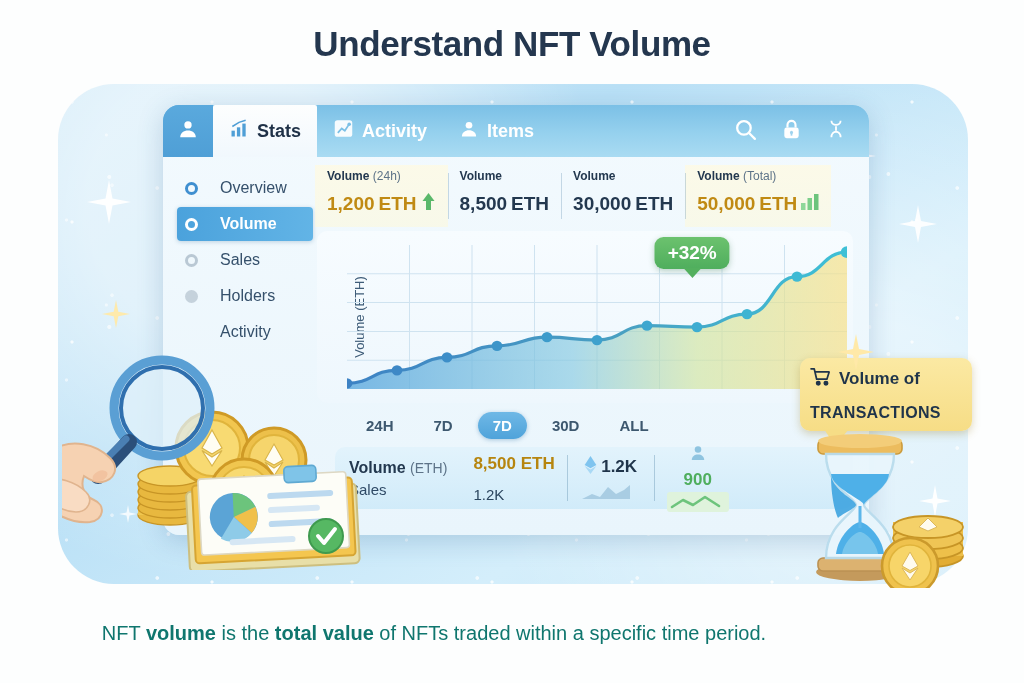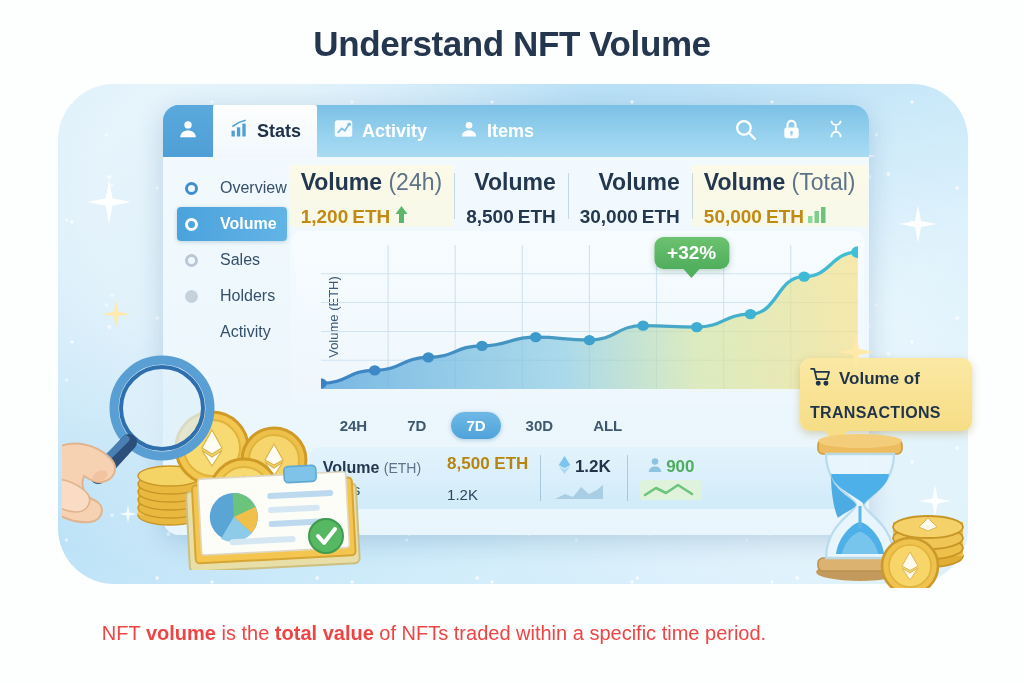--- a/index.html
+++ b/index.html
@@ -13,21 +13,21 @@
   
   .page-title {
     position: absolute; top: 24px; left: 0; width: 1024px;
     text-align: center; font-size: 35px; font-weight: bold;
     color: #24374f; letter-spacing: -0.4px;
   }
 
   
   .caption {
     position: absolute; bottom: 38px; left: 0; width: 868px;
-    text-align: center; font-size: 20px; color: #ef4444;
+    text-align: center; font-size: 20px; color: #0f766e;
   }
   .caption b { font-weight: bold; }
 
   
   .illo-panel {
     position: absolute; left: 58px; top: 84px; width: 910px; height: 500px;
     border-radius: 56px;
     background:
       radial-gradient(circle at 18% 24%, rgba(255,255,255,.55) 0 16%, transparent 45%),
       radial-gradient(circle at 88% 72%, rgba(255,255,255,.45) 0 14%, transparent 42%),
@@ -92,21 +92,21 @@
   .dot.none { border-color: transparent; background: transparent; }
 
   .content { flex: 1; padding: 8px 12px 0 2px; }
 
   
   .stat-strip { display:flex; align-items:stretch; height: 62px; }
   .stat { padding: 4px 12px 0 12px; position: relative; }
   .stat + .stat::before {
     content:""; position:absolute; left:0; top:8px; bottom:8px; width:1px; background: rgba(120,160,190,.38);
   }
-  .stat .lbl { font-size: 23px; font-weight: bold; color: #23384f; white-space: nowrap; text-align: right; }
+  .stat .lbl { font-size: 12px; font-weight: bold; color: #23384f; white-space: nowrap; }
   .stat .lbl .q { font-weight: normal; color: #5d7388; }
   .stat .val { font-size: 19px; font-weight: bold; color: #23384f; white-space: nowrap; margin-top: 10px; display:flex; align-items:center; gap:4px; }
   .stat .val.gold { color: #c08a13; }
   .stat.highlight { background: linear-gradient(180deg, rgba(255,250,225,.75), rgba(255,248,214,.5)); }
   .eth-unit { font-weight: bold; }
 
   
   .chart-wrap {
     position: relative; height: 172px; margin: 4px 4px 0 2px;
     background: linear-gradient(180deg,#f7fcff 0%, #eef7fd 100%);
@@ -147,21 +147,21 @@
   }
   .sum-col { display:flex; flex-direction:column; justify-content:center; }
   .sum-lbl { font-size: 16px; font-weight: bold; color:#23384f; }
   .sum-lbl .q { font-weight: normal; color:#5d7388; font-size: 14px; }
   .sum-sub { font-size: 15px; color:#2f4a66; margin-top: 4px; }
   .sum-val { font-size: 17px; font-weight: bold; color: #b6850f; }
   .sum-val2 { font-size: 15px; color:#2c465f; margin-top: 4px; }
   .sum-div { width:1px; align-self:stretch; margin: 8px 12px; background: rgba(110,155,185,.45); }
   .mini { display:flex; flex-direction:column; align-items:center; gap:2px; }
   .mini-top { display:flex; align-items:center; gap:4px; font-size:17px; font-weight:bold; color:#1f344a; }
-  .mini-top.green { color:#4fae5d; }
+  .mini-top.green { color:#4fae5d;flex-direction:column; }
 
   
   .callout {
     position: absolute; left: 800px; top: 358px; width: 172px; padding: 9px 10px;
     background: linear-gradient(180deg,#fbe9a3,#f6dd86); border-radius: 10px;
     box-shadow: 0 3px 9px rgba(150,120,30,.3); z-index: 6;
   }
   .callout::after {
     content:""; position:absolute; left: 24px; bottom:-15px;
     border-left: 11px solid transparent; border-right: 14px solid transparent;

